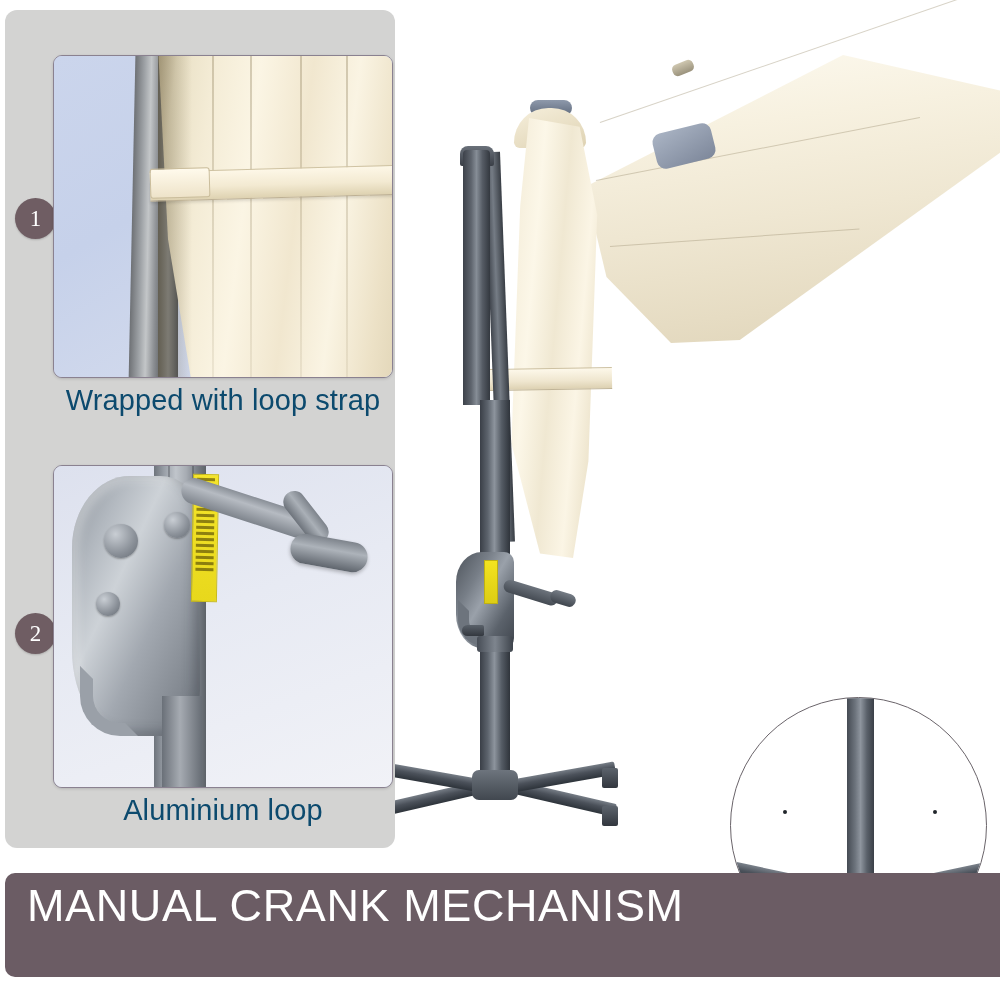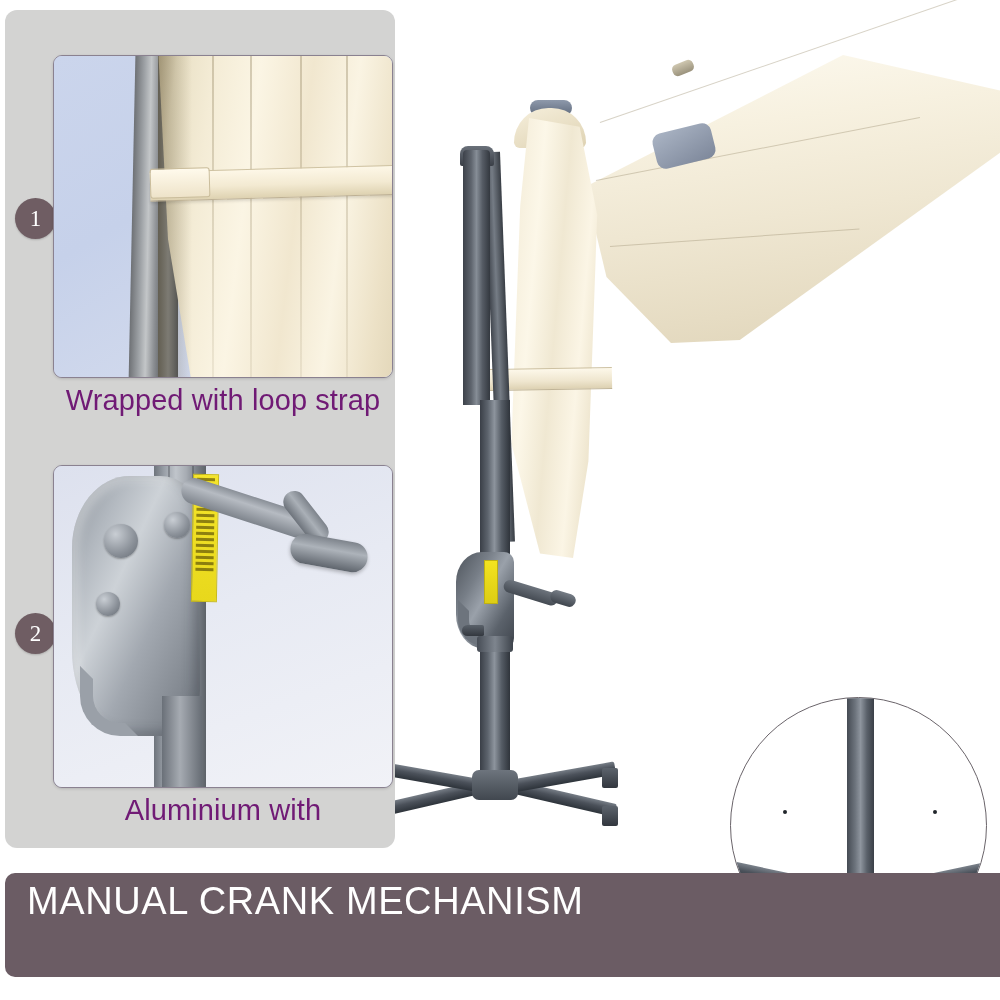--- a/index.html
+++ b/index.html
@@ -31,21 +31,21 @@
     position:absolute; left:48px; width:340px;
     border:1px solid #8a8190; border-radius:9px;
     overflow:hidden; background:#ced6ea;
     box-shadow:0 1px 3px rgba(0,0,0,.15);
   }
   #photo-1{ top:45px; height:323px; }
   #photo-2{ top:455px; height:323px; }
 
   .caption{
     position:absolute; left:48px; width:340px;
-    text-align:center; color:#701a75;
+    text-align:center; color:#0c4a6e;
     font-size:29px; letter-spacing:.1px;
     font-family:"Liberation Sans", sans-serif;
   }
   #cap-1{ top:374px; }
   #cap-2{ top:784px; }
 
   
   .ph1-bg{
     position:absolute; inset:0;
     background:linear-gradient(150deg,#cbd5ec 0%,#c6d1ea 40%,#d9dfee 100%);
@@ -284,21 +284,21 @@
     border-radius:2px;
   }
 
   
   .banner{
     position:absolute; left:5px; top:873px; right:0; height:104px;
     background:#6b5c64; border-radius:10px 0 0 10px;
   }
   .banner-title{
     position:absolute; left:27px; top:880px;
-    font-size:38px; color:#ffffff; letter-spacing:.6px;
+    font-size:45px; color:#ffffff; letter-spacing:.6px;
     font-family:"Liberation Sans", sans-serif; font-weight:400;
   }
   .banner-sub{
     position:absolute; left:27px; top:928px;
     font-size:26px; color:#f3eff0; letter-spacing:.2px;
     font-family:"Liberation Sans", sans-serif;
   }
 
   
   .inset-circle{
@@ -450,19 +450,19 @@
       </div>
       <div class="ph2-arm"></div>
       <div class="ph2-arm2"></div>
       <div class="ph2-handle"></div>
       <div class="ph2-boss" style="left:50px; top:58px; width:34px; height:34px;"></div>
       <div class="ph2-boss" style="left:110px; top:46px; width:26px; height:26px;"></div>
       <div class="ph2-boss" style="left:42px; top:126px; width:24px; height:24px;"></div>
       <div class="ph2-pole-lower"></div>
     </div>
 
-    <div class="caption" id="cap-2">Aluminium with</div>
+    <div class="caption" id="cap-2">Aluminium loop</div>
   </div>
 
   <div class="banner"></div>
   <div class="banner-title">MANUAL CRANK MECHANISM</div>
 
 </div>
 
 </body></html>

